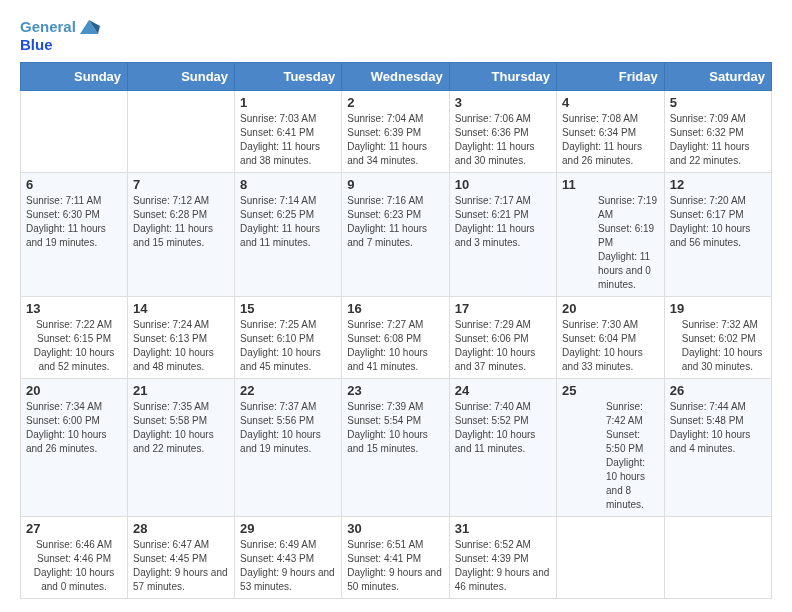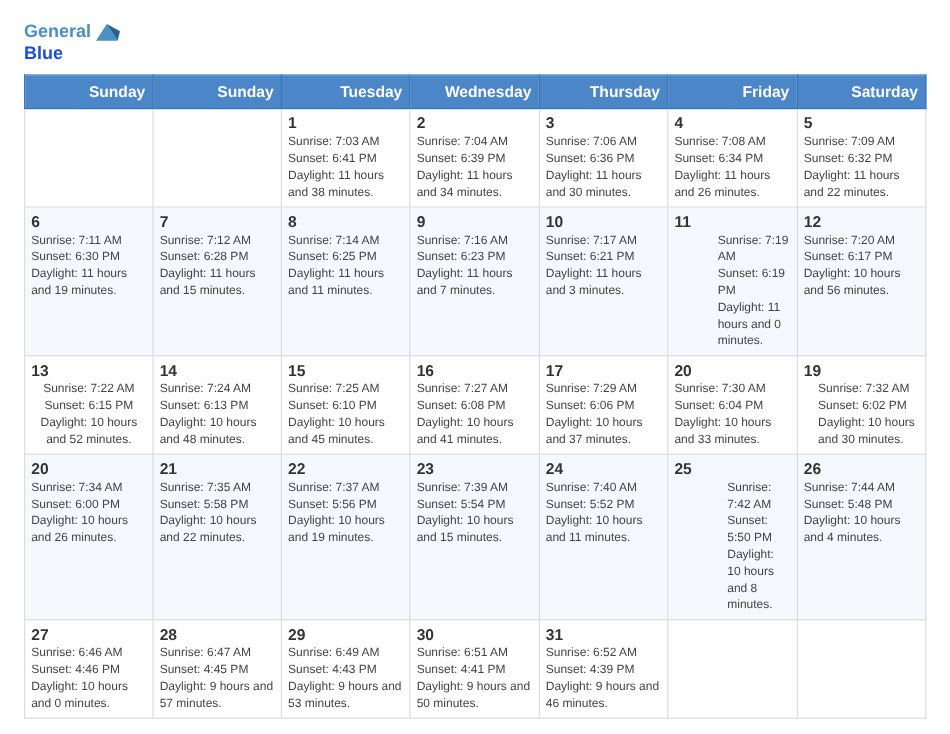--- a/index.html
+++ b/index.html
@@ -289,21 +289,21 @@
         <td>
           <span class="day-number">26</span>
           <div class="day-info" style="white-space: pre-line;">Sunrise: 7:44 AM
 Sunset: 5:48 PM
 Daylight: 10 hours and 4 minutes.</div>
         </td>
       </tr>
       <tr class="row-odd">
         <td>
           <span class="day-number">27</span>
-          <div class="day-info" style="white-space: pre-line;">Sunrise: 6:46 AM
+          <div class="day-info" style="white-space: pre-line; text-align: center;">Sunrise: 6:46 AM
 Sunset: 4:46 PM
 Daylight: 10 hours and 0 minutes.</div>
         </td>
         <td>
           <span class="day-number">28</span>
           <div class="day-info" style="white-space: pre-line;">Sunrise: 6:47 AM
 Sunset: 4:45 PM
 Daylight: 9 hours and 57 minutes.</div>
         </td>
         <td>

